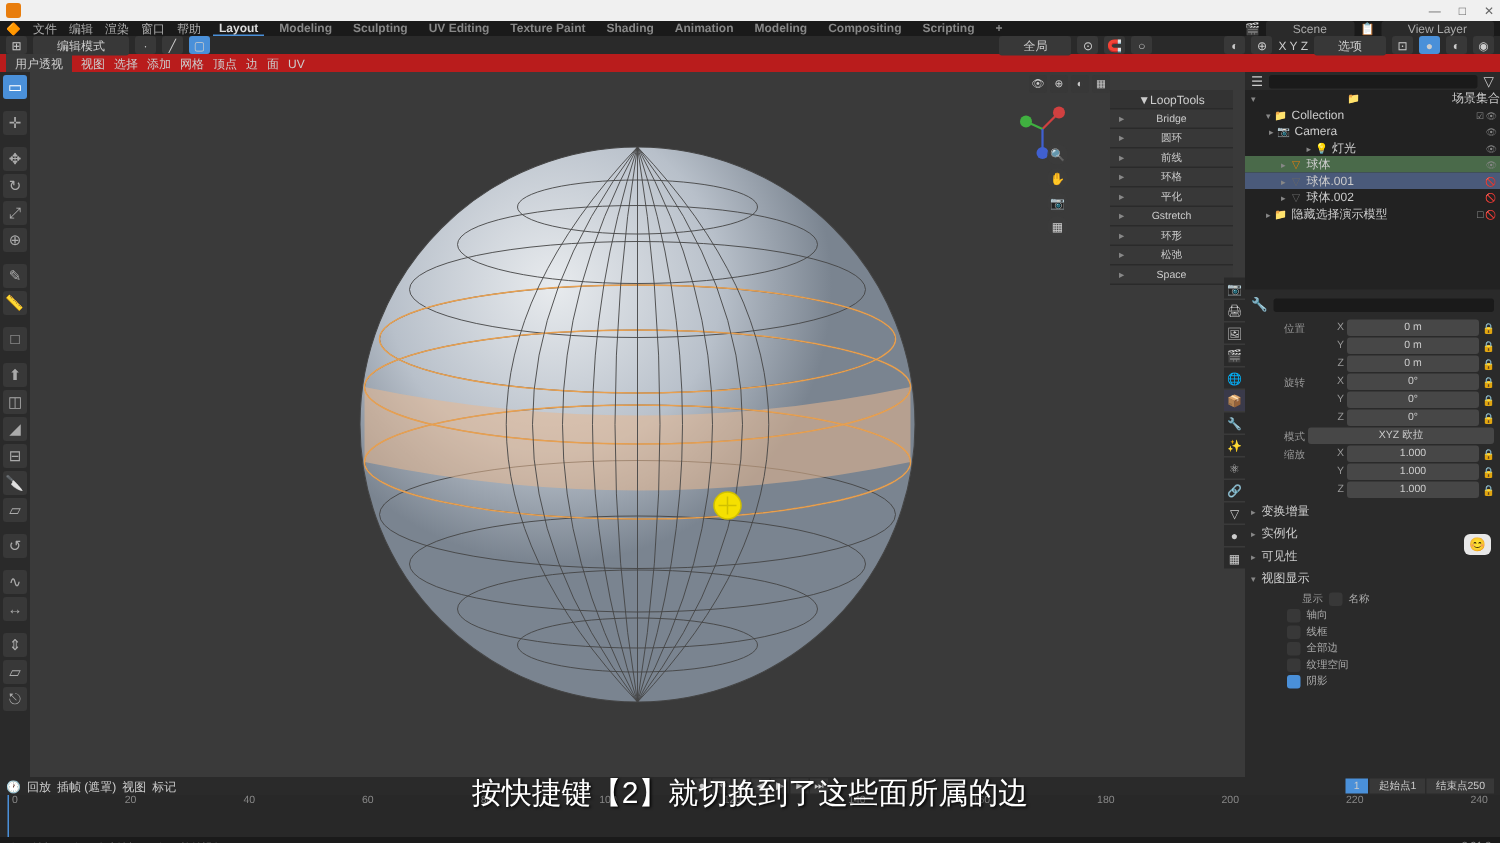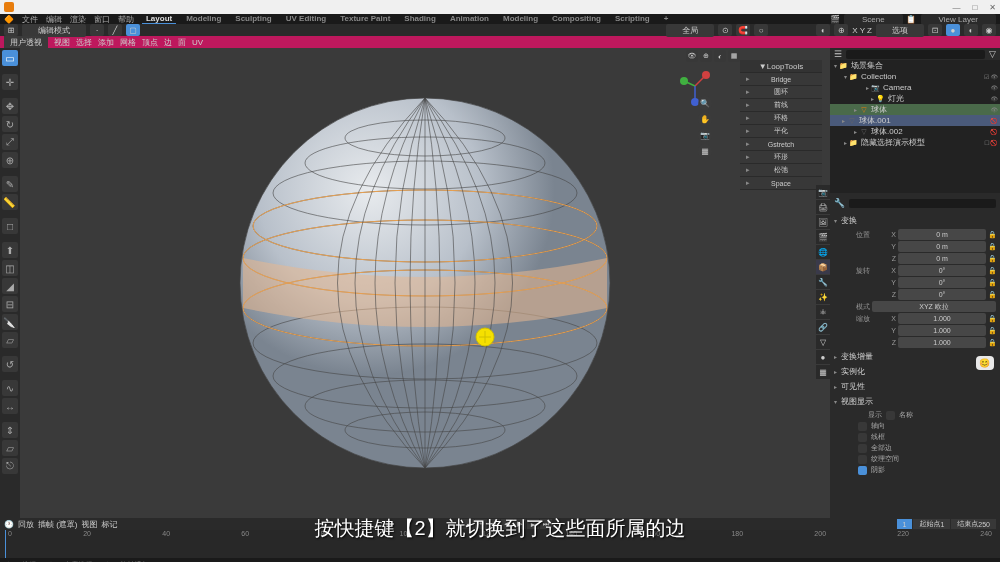--- a/index.html
+++ b/index.html
@@ -16,21 +16,21 @@
     .workspace-tab.active { color: #ddd; border-bottom: 1px solid #4a90d9; }
     .scene-ctrls { display: flex; gap: 4px; align-items: center; }
     .scene-box { background: #2a2a2a; padding: 1px 18px; border-radius: 2px; font-size: 8px; }
     
     .header2 { height: 12px; background: #2a2a2a; display: flex; align-items: center; padding: 0 4px; gap: 4px; font-size: 8px; }
     .mode-sel { background: #383838; padding: 1px 16px; border-radius: 2px; color: #ccc; }
     .icon-btn { width: 14px; height: 12px; background: #383838; border-radius: 2px; display: flex; align-items: center; justify-content: center; cursor: pointer; }
     .icon-btn.active { background: #4a90d9; }
     .header2 .spacer { flex: 1; }
     
-    .header3 { height: 12px; background: #be185d; display: flex; align-items: center; padding: 0 4px; gap: 6px; font-size: 8px; }
+    .header3 { height: 12px; background: #b91c1c; display: flex; align-items: center; padding: 0 4px; gap: 6px; font-size: 8px; }
     .header3-label { background: #3a3a3a; padding: 1px 6px; }
     
     .main { display: flex; height: 470px; }
     
     .toolbar-left { width: 20px; background: #2a2a2a; display: flex; flex-direction: column; gap: 2px; padding: 2px; }
     .tool-btn { width: 16px; height: 16px; background: #383838; border-radius: 2px; display: flex; align-items: center; justify-content: center; font-size: 10px; color: #aaa; cursor: pointer; }
     .tool-btn.active { background: #4a90d9; color: #fff; }
     .tool-sep { height: 4px; }
     
     .viewport { flex: 1; background: #3a3a3a; position: relative; overflow: hidden; }
@@ -47,21 +47,21 @@
     .npanel-head { height: 12px; background: #333; display: flex; align-items: center; justify-content: center; font-size: 8px; }
     .npanel-item { height: 12px; background: #383838; margin: 1px 0; display: flex; align-items: center; justify-content: center; font-size: 7px; cursor: pointer; }
     .npanel-item .chevron { position: absolute; left: 6px; color: #888; }
     
     .cursor3d { position: absolute; top: 278px; left: 454px; width: 22px; height: 22px; }
     
     .right-panel { width: 170px; background: #222; display: flex; flex-direction: column; }
     .outliner { height: 145px; background: #222; overflow: hidden; }
     .outliner-header { height: 12px; background: #2a2a2a; display: flex; align-items: center; padding: 0 4px; gap: 4px; }
     .outliner-search { flex: 1; background: #1a1a1a; height: 9px; border-radius: 2px; }
-    .outliner-row { height: 11px; display: flex; align-items: center; padding-left: 4px; gap: 3px; font-size: 8px; }
+    .outliner-row { height: 11px; display: flex; align-items: center; padding-left: 4px; gap: 3px; font-size: 8px; justify-content: space-between; }
     .outliner-row.selected { background: #4a5a7a; }
     .outliner-row.active { background: #4a6a4a; }
     .tri { color: #888; font-size: 6px; }
     .obj-icon { width: 8px; height: 8px; display: inline-flex; align-items: center; justify-content: center; font-size: 7px; }
     .cam { color: #5a9a5a; } .mesh { color: #e87d0d; } .hidden { color: #666; }
     .outliner-row .row-ctrls { margin-left: auto; display: flex; gap: 1px; padding-right: 2px; font-size: 6px; color: #888; }
     
     .props-tabs { position: absolute; right: 170px; top: 185px; width: 14px; display: flex; flex-direction: column; }
     .props-tab { width: 14px; height: 14px; background: #2a2a2a; display: flex; align-items: center; justify-content: center; font-size: 8px; margin-bottom: 1px; cursor: pointer; }
     .props-tab.active { background: #3a3a4a; }
@@ -341,21 +341,21 @@
         </div>
       <div class="outliner-row" style="padding-left:14px">
           <span class="tri">▾</span>
           <span class="obj-icon">📁</span>
           <span>Collection</span>
           <div class="row-ctrls">
             <span>☑</span>
             <span>👁</span>
           </div>
         </div>
-      <div class="outliner-row" style="padding-left:36px">
+      <div class="outliner-row" style="padding-left:16px">
           <span class="tri">▸</span>
           <span class="obj-icon cam">📷</span>
           <span>Camera</span>
           <div class="row-ctrls">
             <span>👁</span>
           </div>
         </div>
       <div class="outliner-row" style="padding-left:41px">
           <span class="tri">▸</span>
           <span class="obj-icon mesh">💡</span>
@@ -365,21 +365,21 @@
           </div>
         </div>
       <div class="outliner-row active" style="padding-left:24px">
           <span class="tri">▸</span>
           <span class="obj-icon mesh">▽</span>
           <span>球体</span>
           <div class="row-ctrls">
             <span>👁</span>
           </div>
         </div>
-      <div class="outliner-row selected" style="padding-left:12px">
+      <div class="outliner-row selected" style="padding-left:24px">
           <span class="tri">▸</span>
           <span class="obj-icon hidden">▽</span>
           <span>球体.001</span>
           <div class="row-ctrls">
             <span>🚫</span>
           </div>
         </div>
       <div class="outliner-row" style="padding-left:24px">
           <span class="tri">▸</span>
           <span class="obj-icon hidden">▽</span>
@@ -398,24 +398,20 @@
           </div>
         </div>
     </div>
 
     <div class="props">
       <div class="props-header">
         <span>🔧</span>
         <div class="props-search"></div>
       </div>
       <div class="props-section">
-        <div class="props-sh">
-            <span class="chev">▾</span>
-            <span>变换</span>
-          </div>
         <div class="props-row">
             <span class="props-label">位置</span>
             <span class="props-label">X</span>
             <div class="props-field">0 m</div>
             <span class="props-lock">🔒</span>
           </div>
         <div class="props-row">
             <span class="props-label"></span>
             <span class="props-label">Y</span>
             <div class="props-field">0 m</div>

